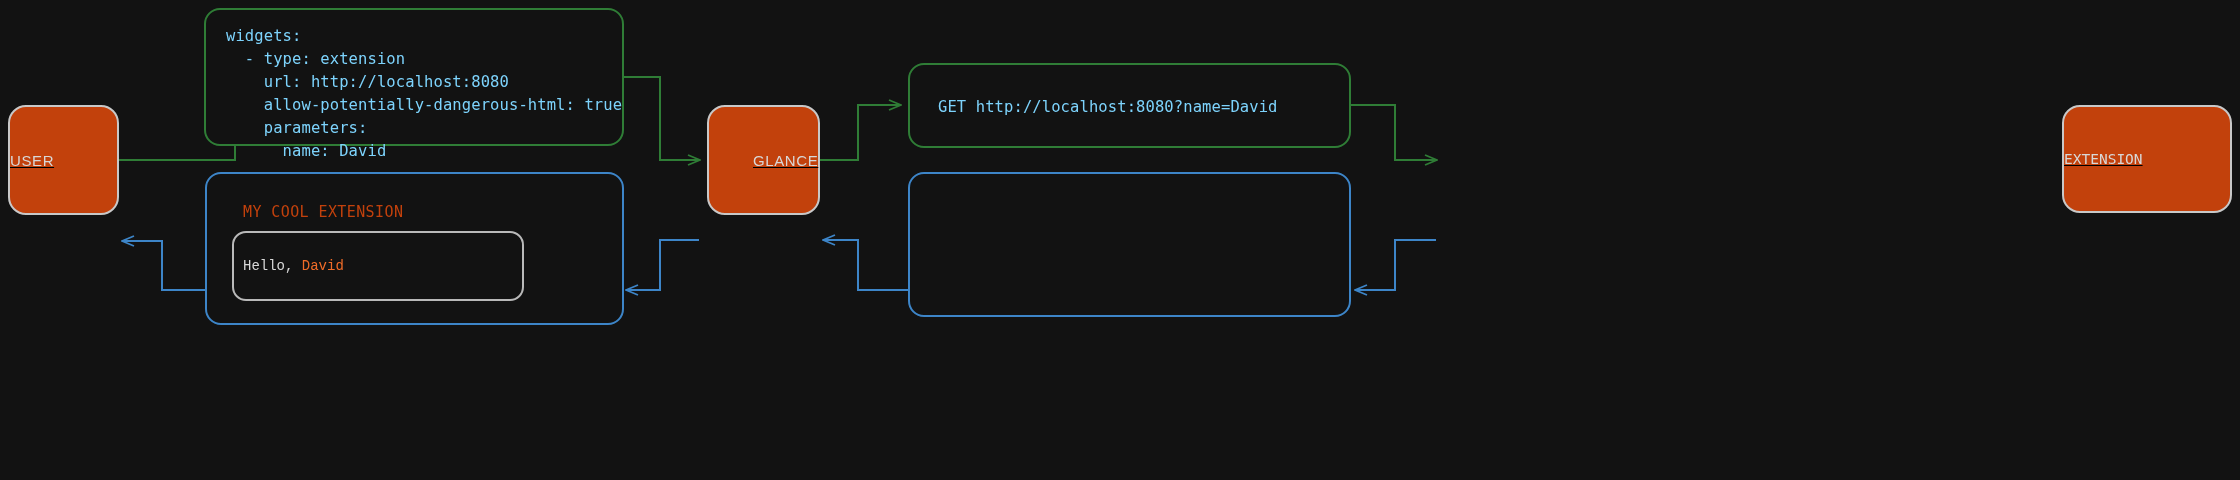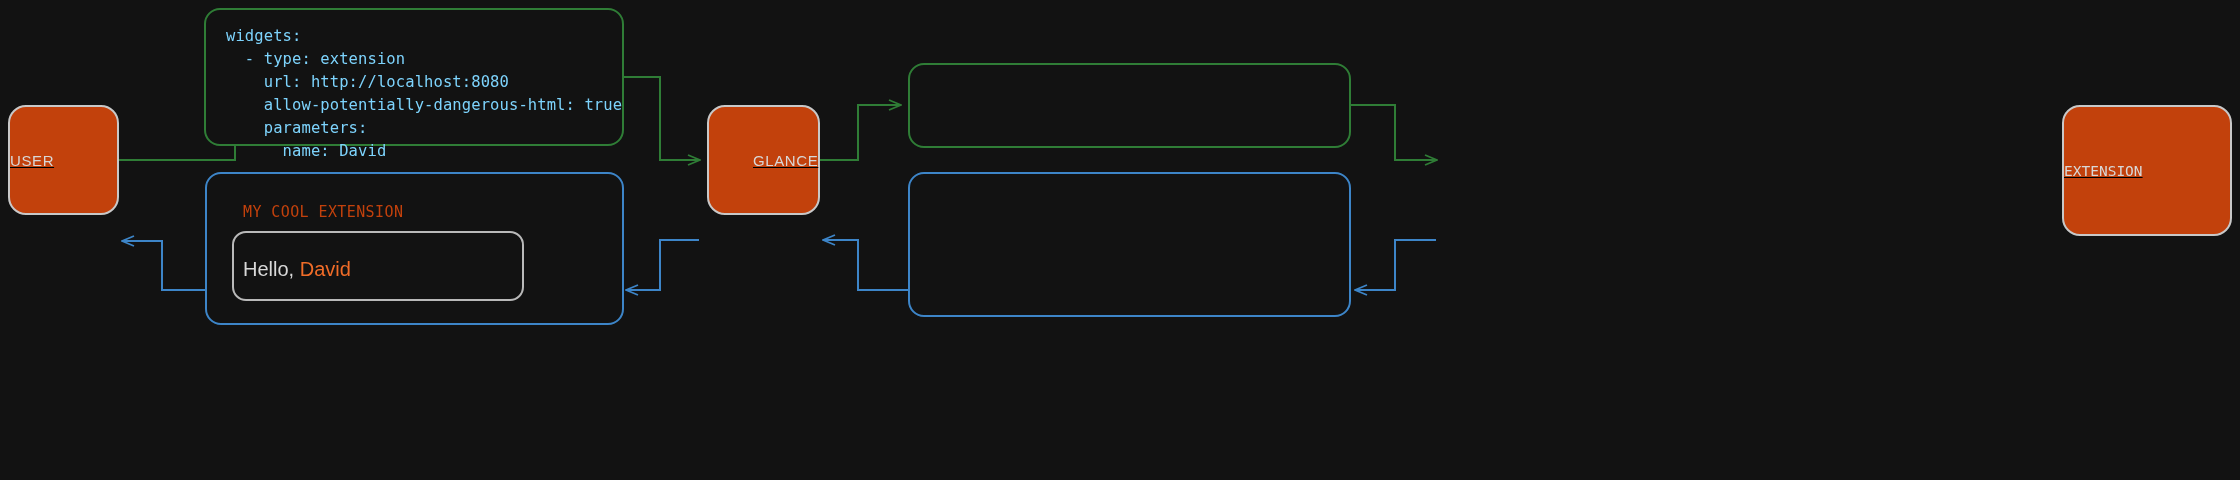--- a/index.html
+++ b/index.html
@@ -76,22 +76,22 @@
   .widget-card {
     position: absolute;
     box-sizing: border-box;
     border: 2px solid #b9b9b9;
     border-radius: 14px;
     background: #121212;
   }
   .widget-card-text {
     position: absolute;
     white-space: pre;
-    font-family: Liberation Sans, sans-serif;
-    font-size: 20px;
+    font-family: Liberation Mono, monospace;
+    font-size: 14px;
     color: #d8d8d8;
   }
   .accent { color: #f06c28; }
 </style>
 </head>
 <body>
 
 <div id="stage">
 
   <svg class="wires" viewBox="0 0 2240 480">
@@ -122,33 +122,34 @@
   </svg>
 
   <div class="node" style="left:8px; top:105px; width:111px; height:110px;">
     <span class="node-label">USER</span>
   </div>
 
   <div class="node" style="left:707px; top:105px; width:113px; height:110px;padding-left:44px;">
     <span class="node-label">GLANCE</span>
   </div>
 
-  <div class="node" style="left:2062px; top:105px; width:170px; height:131px;">
+  <div class="node" style="left:2062px; top:105px; width:170px; height:108px;">
     <span class="node-label mono">EXTENSION</span>
   </div>
 
   <div class="bubble green" style="left:204px; top:8px; width:420px; height:138px;"></div>
   <pre class="code green" style="left:226px; top:25px; margin:0;">widgets:
   - type: extension
     url: http://localhost:8080
     allow-potentially-dangerous-html: true
     parameters:
       name: David</pre>
 
   <div class="bubble green" style="left:908px; top:63px; width:443px; height:85px;"></div>
+  <pre class="code green" style="left:938px; top:96px; margin:0;">GET http://localhost:8080?name=David</pre>
 
   <div class="bubble blue" style="left:908px; top:172px; width:443px; height:145px;"></div>
 
   <div class="bubble blue" style="left:205px; top:172px; width:419px; height:153px;"></div>
 
   <div class="widget-title" style="left:243px; top:203px;">MY COOL EXTENSION</div>
 
   <div class="widget-card" style="left:232px; top:231px; width:292px; height:70px;"></div>
 
   <div class="widget-card-text" style="left:243px; top:258px;"><span>Hello, </span><span class="accent">David</span></div>

